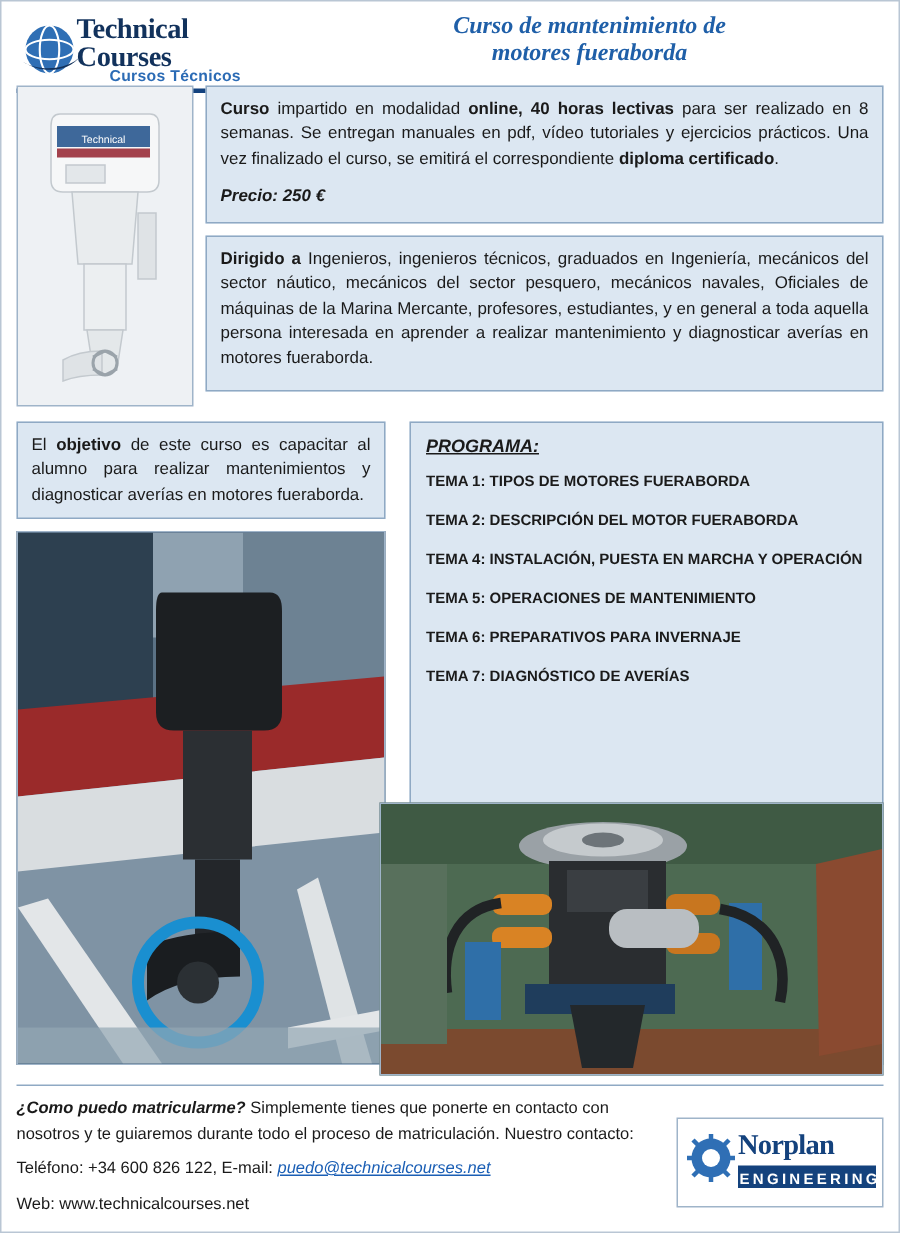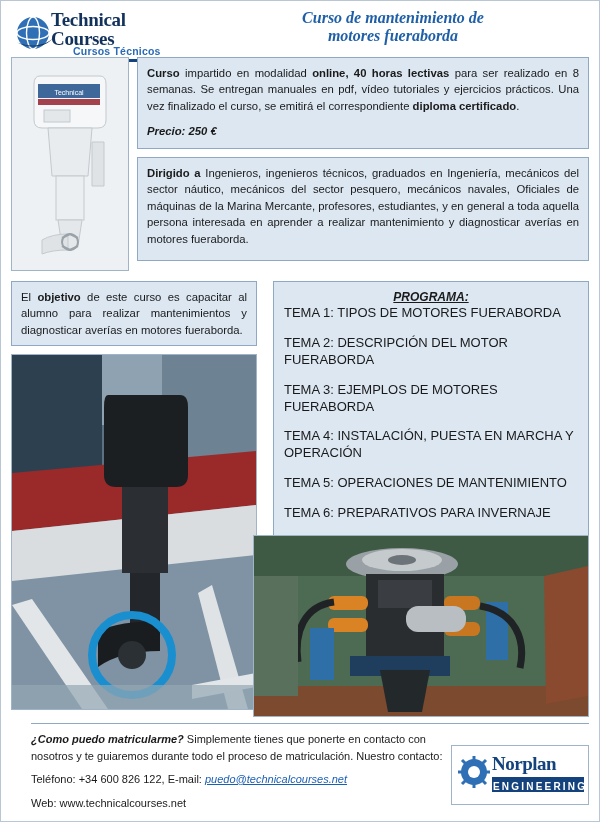--- a/index.html
+++ b/index.html
@@ -145,26 +145,25 @@
     border: 1px solid #8fa9c4;
     background: #dce7f2;
     padding: 8px 10px 10px 10px;
     box-sizing: border-box;
   }
   .programa-title {
     font-size: 12px;
     font-weight: bold;
     font-style: italic;
     text-decoration: underline;
-    margin-bottom: 1px;
-    text-align: center;
+    margin-bottom: 11px;
   }
   .tema {
-    font-size: 13px;
-    font-weight: normal;
+    font-size: 10px;
+    font-weight: bold;
     line-height: 1.3;
     margin-bottom: 13px;
   }
   .tema:last-child { margin-bottom: 0; }
 
   
   .photo-left {
     margin-top: 8px;
     width: 244px;
     height: 354px;
@@ -187,21 +186,20 @@
   
   .footer {
     position: absolute;
     left: 10px;
     right: 10px;
     top: 722px;
     border-top: 1px solid #8fa9c4;
     padding-top: 7px;
     font-size: 11px;
     line-height: 1.5;
-    margin-left: 20px;
   }
   .footer .q {
     font-style: italic;
     font-weight: bold;
   }
   .footer-row {
     display: flex;
     align-items: flex-start;
   }
   .footer-text { flex: 1; padding-right: 8px; }
@@ -356,21 +354,20 @@
 
             <rect x="0" y="330" width="244" height="24" fill="#93a7b4" opacity="0.7"></rect>
           </svg>
         </div>
       </div>
 
       <div class="col-right">
         <div class="programa-title">PROGRAMA:</div>
         <div class="tema">TEMA 1: TIPOS DE MOTORES FUERABORDA</div>
         <div class="tema">TEMA 2: DESCRIPCIÓN DEL MOTOR FUERABORDA</div>
-        <div class="tema">TEMA 3: EJEMPLOS DE MOTORES FUERABORDA</div>
         <div class="tema">TEMA 4: INSTALACIÓN, PUESTA EN MARCHA Y OPERACIÓN</div>
         <div class="tema">TEMA 5: OPERACIONES DE MANTENIMIENTO</div>
         <div class="tema">TEMA 6: PREPARATIVOS PARA INVERNAJE</div>
         <div class="tema">TEMA 7: DIAGNÓSTICO DE AVERÍAS</div>
       </div>
     </div>
   </div>
 
   <div class="photo-right">
     <svg viewBox="0 0 334 180" width="334" height="180" preserveAspectRatio="none">

